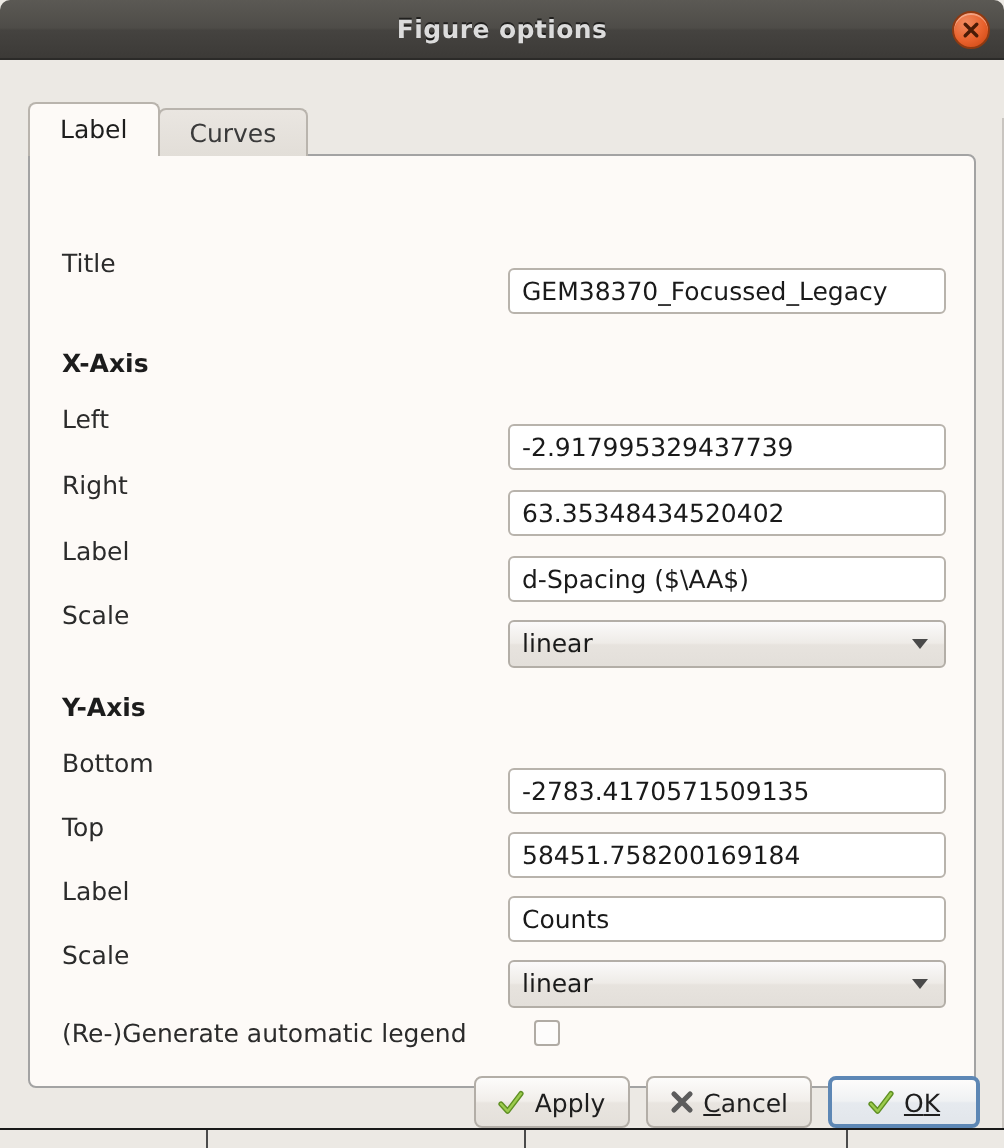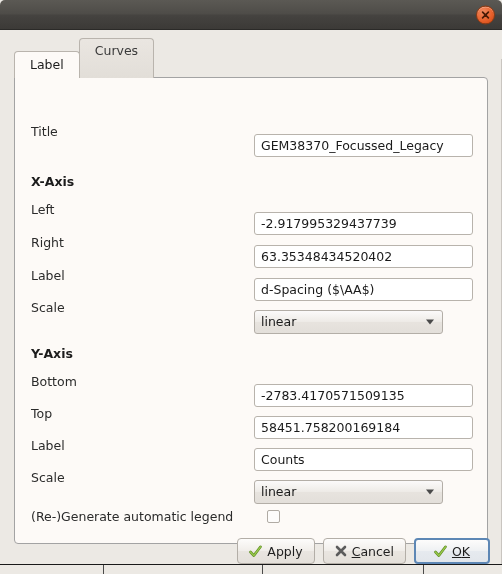--- a/index.html
+++ b/index.html
@@ -73,21 +73,21 @@
   #tabrow {
     position: absolute;
     left: 14px;
     top: 21px;
     height: 27px;
     display: flex;
     align-items: flex-end;
     z-index: 3;
   }
   .tab {
-    height: 40px;
+    height: 24px;
     line-height: 23px;
     padding: 0 15px;
     font-size: 12.5px;
     color: #2e2e2e;
     border: 1px solid #b9b4ad;
     border-bottom: none;
     border-top-left-radius: 4px;
     border-top-right-radius: 4px;
     margin-right: -1px;
     cursor: pointer;
@@ -159,21 +159,21 @@
     font-size: 12.5px;
     color: #1a1a1a;
     background: #ffffff;
     border: 1px solid #b8b3ac;
     border-radius: 3px;
     outline: none;
   }
 
   .combo {
     position: relative;
-    width: 189px;
+    width: 219px;
     height: 24px;
     box-sizing: border-box;
     background: linear-gradient(to bottom, #fbfafa 0%, #eeebe7 48%, #e7e3de 52%, #e3dfda 100%);
     border: 1px solid #b3aea7;
     border-radius: 3px;
     display: flex;
     align-items: center;
     padding: 0 6px;
     font-size: 12.5px;
     color: #1a1a1a;
@@ -262,20 +262,21 @@
     height: 536px;
     background: #c9c5c0;
   }
 </style>
 </head>
 <body>
 
 <div id="window">
 
   <div id="titlebar">
+    <span id="title-text">Figure options</span>
     <div id="close-button">
       <svg width="9" height="9" viewBox="0 0 9 9">
         <path d="M1.6 1.6 L7.4 7.4 M7.4 1.6 L1.6 7.4" stroke="#4a1b06" stroke-width="1.7" stroke-linecap="round"></path>
       </svg>
     </div>
   </div>
 
   <div id="content">
 
     <div id="tabrow">

